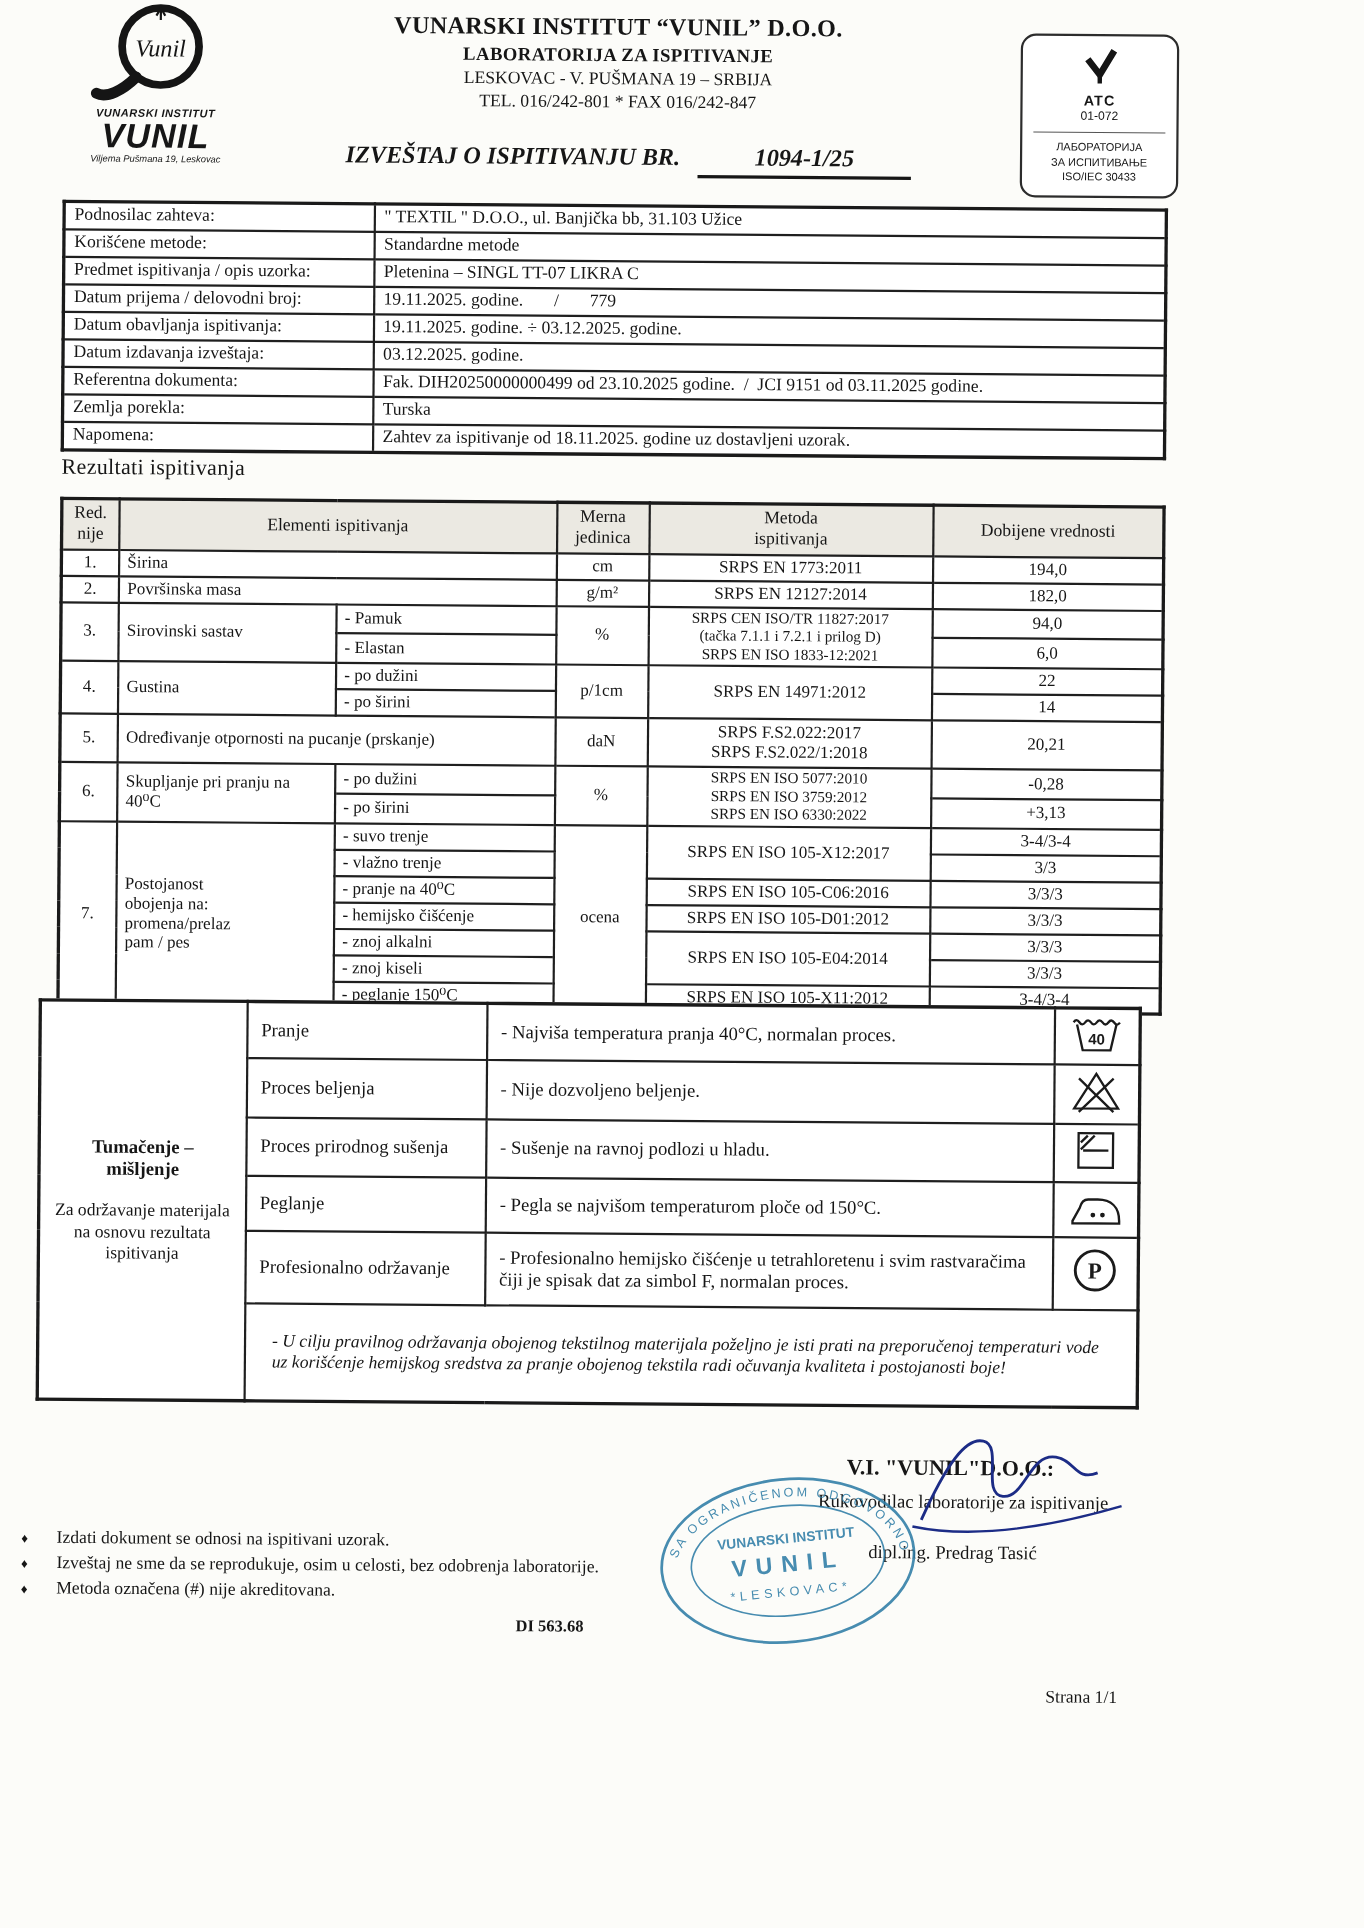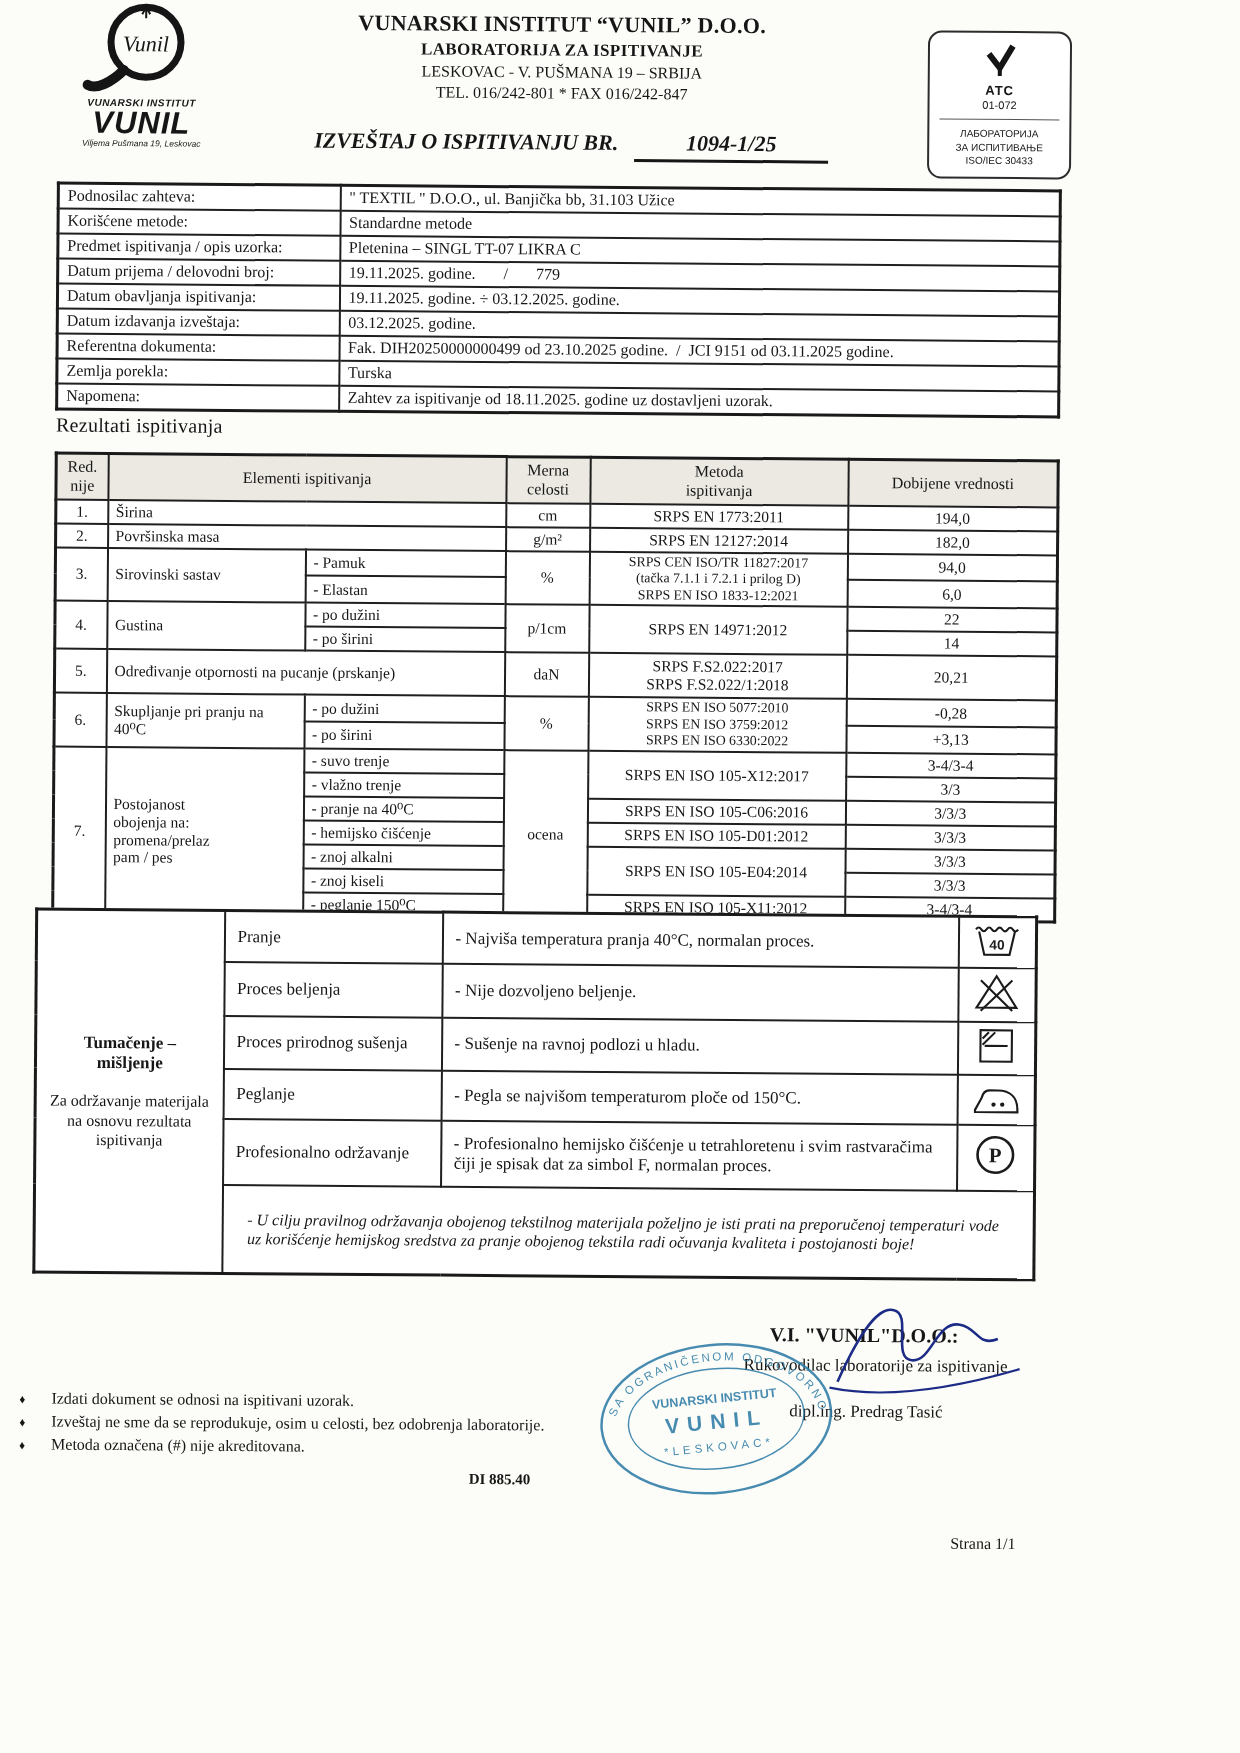--- a/index.html
+++ b/index.html
@@ -162,21 +162,21 @@
       <col style="width:84px">
           <col style="width:258px">
           <col style="width:210px">
     </colgroup>
     <tbody>
       <tr class="thead">
         <td class="hd ml">Red.
 nije</td>
         <td class="hd" colspan="2">Elementi ispitivanja</td>
         <td class="hd ml">Merna
-celosti</td>
+jedinica</td>
         <td class="hd ml">Metoda
 ispitivanja</td>
         <td class="hd">Dobijene vrednosti</td>
       </tr>
       <tr>
         <td class="c">1.</td>
         <td colspan="2">Širina</td>
         <td class="c">cm</td>
         <td class="c">SRPS EN 1773:2011</td>
         <td class="c">194,0</td>
@@ -390,17 +390,17 @@
     <div class="note-line">
       <span class="diamond">♦</span>
       <span>Izveštaj ne sme da se reprodukuje, osim u celosti, bez odobrenja laboratorije.</span>
     </div>
     <div class="note-line">
       <span class="diamond">♦</span>
       <span>Metoda označena (#) nije akreditovana.</span>
     </div>
   </div>
 
-  <div class="doc-code">DI 885.40</div>
+  <div class="doc-code">DI 563.68</div>
   <div class="page-num">Strana 1/1</div>
 
 </div>
 </div>
 
 </body></html>

